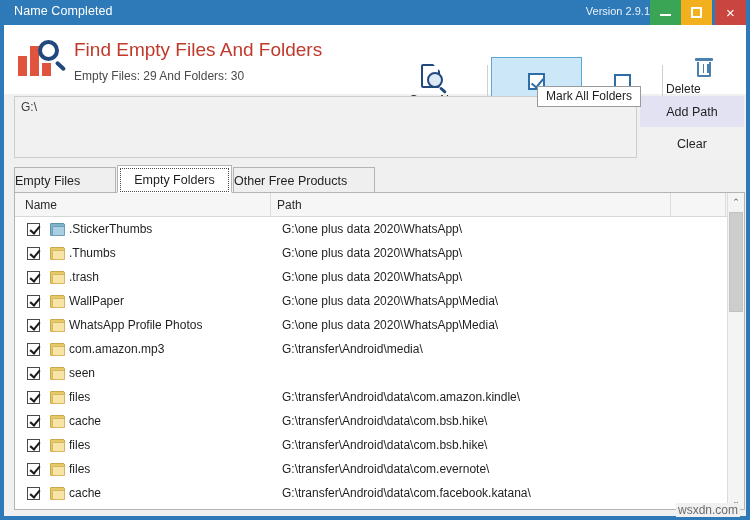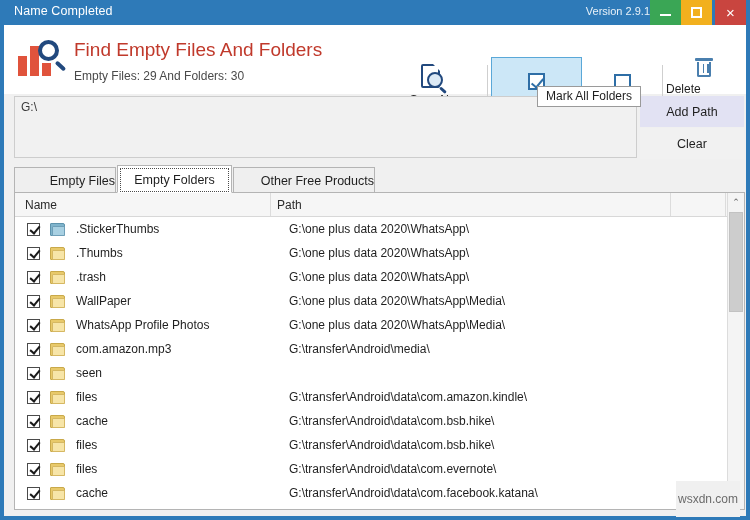--- a/index.html
+++ b/index.html
@@ -146,21 +146,21 @@
     display:flex;align-items:center;justify-content:center;
     font-size:12.5px;color:#1f1f1f;box-sizing:border-box;cursor:default;
   }
   .sidebtn.addpath{top:96px;background:#e2e2f3;}
   .sidebtn.clear{top:128px;background:#f1f1f1;}
 
   
   .tabstrip{position:absolute;left:10px;top:165px;width:730px;height:28px;}
   .tab{
     position:absolute;top:2px;height:26px;
-    display:flex;align-items:center;justify-content:flex-end;
+    display:flex;align-items:center;justify-content:flex-start;
     font-size:12.5px;color:#1f1f1f;box-sizing:border-box;
     background:#efefef;border:1px solid #b4b4b4;border-bottom:none;
     cursor:default;
   }
   .tab.t1{left:0;width:102px;}
   .tab.t2{left:103px;width:115px;top:0;height:28px;background:#ffffff;border-bottom:1px solid #ffffff;z-index:3;}
   .tab.t2 .inner{
     position:absolute;left:2px;top:2px;right:2px;bottom:0;
     border:1px dotted #4a4a4a;display:flex;align-items:center;justify-content:center;
   }
@@ -197,21 +197,21 @@
   .fld .back{
     position:absolute;left:0;top:0;width:15px;height:13px;border-radius:1px 2px 1px 1px;
     background:#e8c96a;border:1px solid #c9a94a;box-sizing:border-box;
   }
   .fld .front{
     position:absolute;left:2px;top:3px;width:13px;height:10px;border-radius:1px;
     background:#f7e5a8;border:1px solid #d6b863;box-sizing:border-box;
   }
   .fld.blue .back{background:#7fb4cc;border-color:#5d93ad;}
   .fld.blue .front{background:#a8d0e2;border-color:#6f9fb8;}
-  .nm{margin-left:11px;font-size:12px;color:#1f1f1f;width:213px;flex:0 0 auto;
+  .nm{margin-left:4px;font-size:12px;color:#1f1f1f;width:213px;flex:0 0 auto;
       white-space:nowrap;overflow:hidden;}
   .pt{font-size:12px;color:#1f1f1f;margin-left:0;white-space:nowrap;}
 
   
   .sbar{
     position:absolute;right:0;top:0;width:17px;height:316px;
     background:#f4f4f4;border-left:1px solid #dcdcdc;box-sizing:border-box;
   }
   .sarrow{
     position:absolute;left:0;width:16px;height:17px;
@@ -220,21 +220,21 @@
   }
   .sarrow.up{top:0;}
   .sarrow.down{bottom:0;}
   .sthumb{
     position:absolute;left:1px;top:19px;width:14px;height:100px;
     background:#cdcdcd;border:1px solid #c2c2c2;box-sizing:border-box;
   }
 
   .watermark{
     position:absolute;right:6px;bottom:-1px;font-size:12px;color:#6b6b6b;
-    background:#f0f0f0;padding:11px 2px;
+    background:#f0f0f0;padding:0 2px;
   }
 </style>
 </head>
 <body>
 
 <div id="app">
 
   <div class="titlebar">
     <div class="ttl">Name Completed</div>
     <div class="ver">Version 2.9.1</div>

